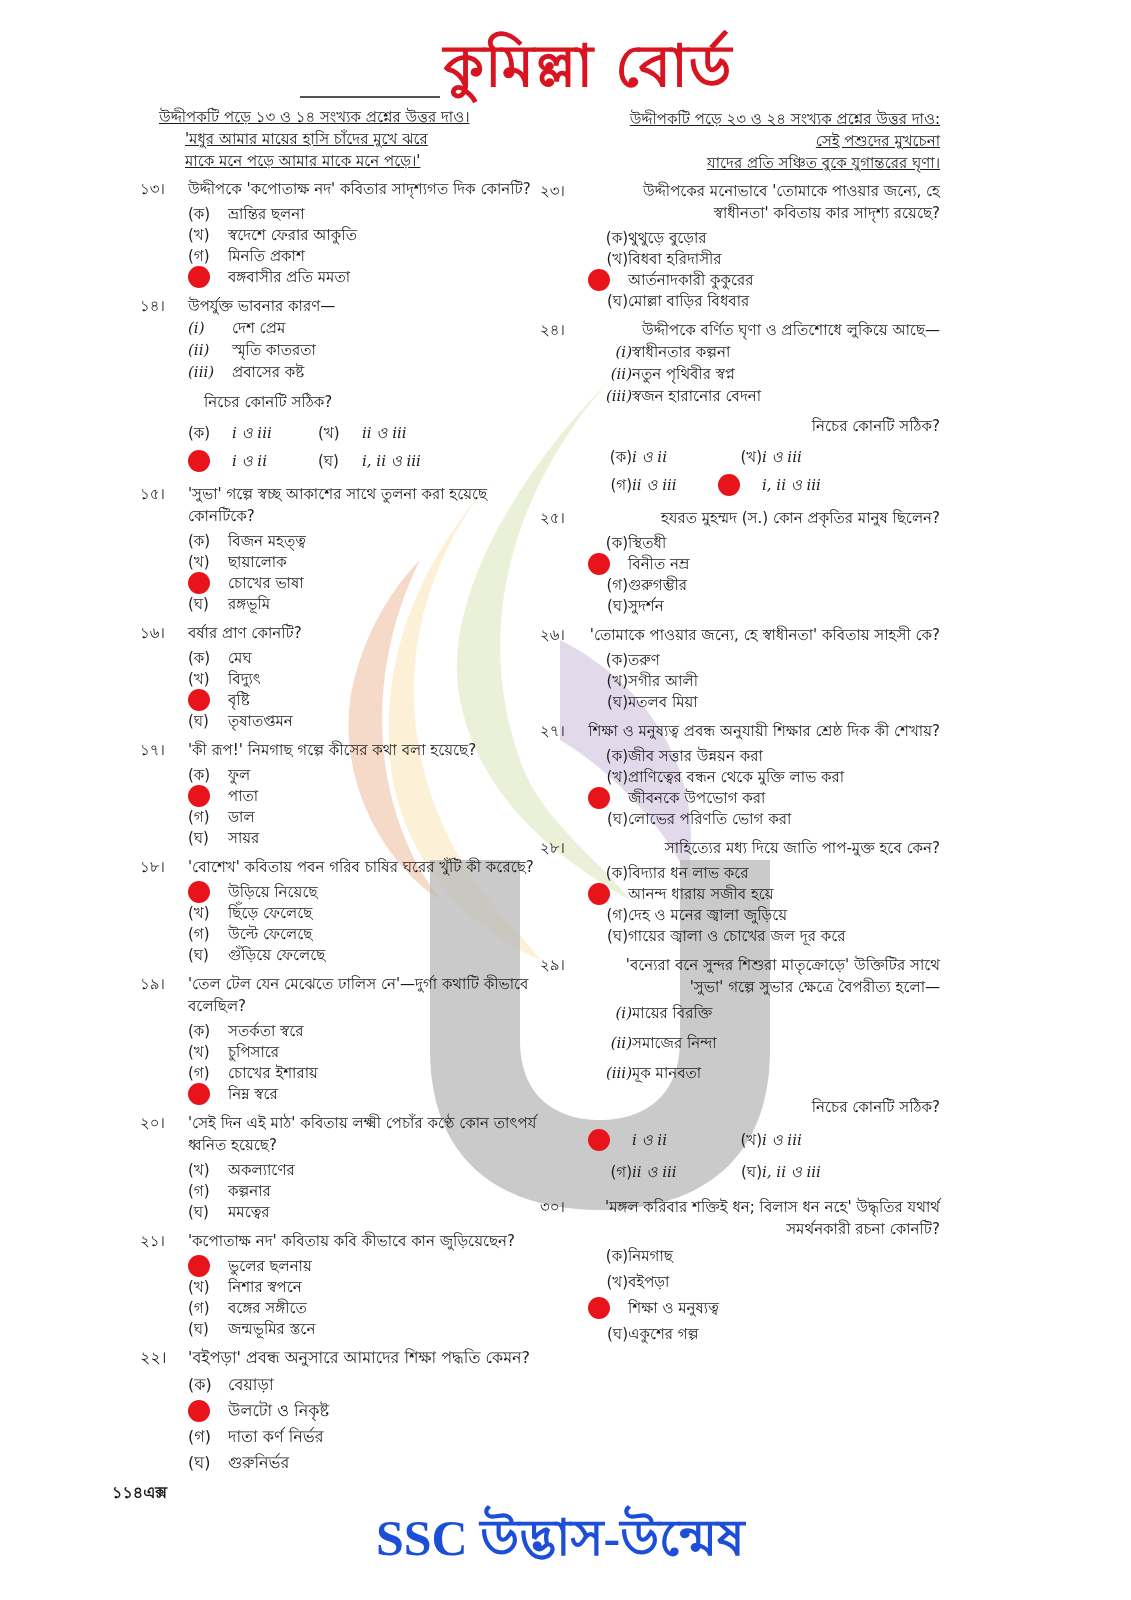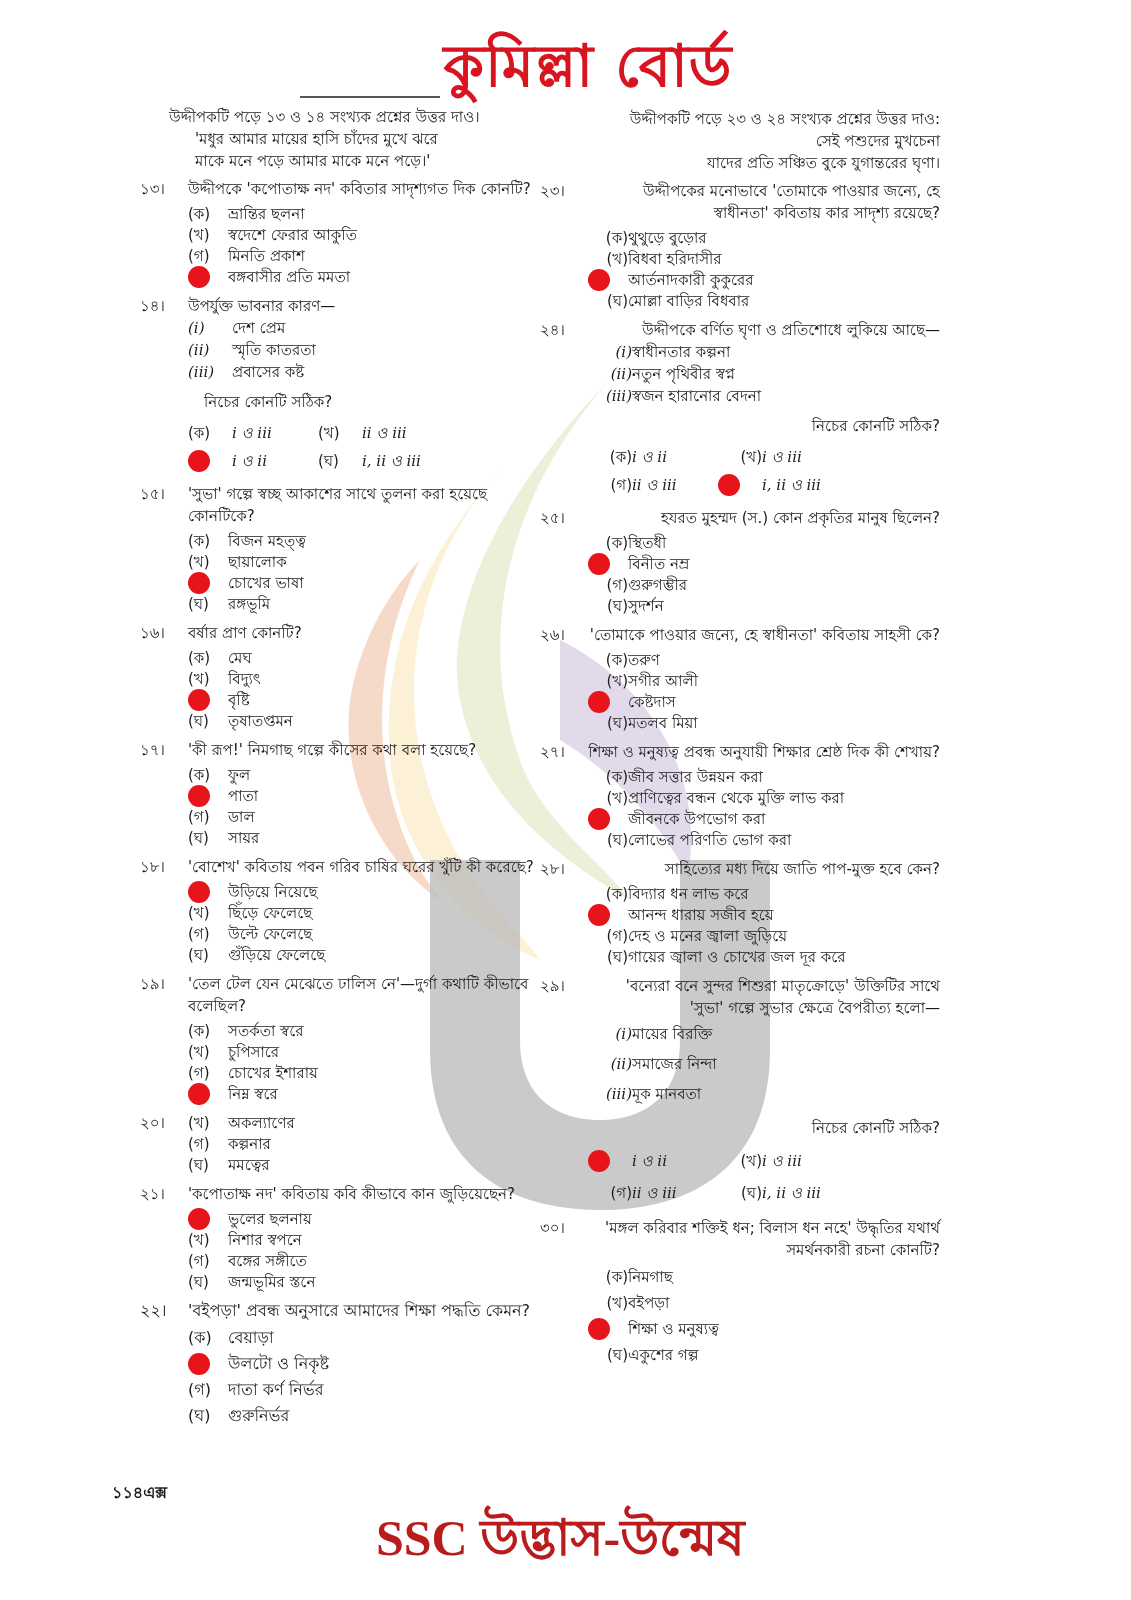--- a/index.html
+++ b/index.html
@@ -14,21 +14,21 @@
     color: #d7141f; font-size: 58px; font-weight: bold; z-index: 2;
     font-family: "DejaVu Sans", sans-serif; letter-spacing: 1px;
     padding-left: 45px;
   }
   .header-rule {
     position: absolute; left: 300px; top: 96px; width: 140px; height: 2px; background: #555; z-index: 2;
   }
   .col { position: absolute; z-index: 2; font-size: 15px; line-height: 22px; }
   .col-left { left: 140px; top: 106px; width: 410px; }
   .col-right { left: 540px; top: 108px; width: 400px; text-align: right; }
-  .stimulus { margin-left: 29px; margin-bottom: 6px; }
+  .stimulus { margin-left: 19px; margin-bottom: 6px; text-decoration: underline; }
   .stimulus .lead { margin-left: 0; }
   .stimulus .quote { margin-left: 26px; }
   .question { position: relative; padding-left: 48px; margin-bottom: 8px; }
   .q-num { position: absolute; left: 0; top: 0; }
   .q-text { display: block; }
   .options { margin-top: 3px; }
   .option { display: flex; align-items: center; height: 21px; }
   .opt-label { width: 40px; display: inline-block; }
   .mark {
     width: 22px; height: 22px; border-radius: 50%; background: #e8141c;
@@ -37,21 +37,21 @@
   .roman { display: flex; height: 22px; align-items: center; }
   .roman .r { width: 44px; font-style: italic; font-family: "DejaVu Serif", serif; }
   .ask { margin: 8px 0 6px 16px; }
   .combo-row { display: flex; height: 28px; align-items: center; }
   .combo { display: flex; align-items: center; width: 130px; }
   .combo .opt-label { width: 44px; }
   .combo .val { font-style: italic; font-family: "DejaVu Serif", serif; }
   .combo .mark { margin-right: 22px; }
   .page-ref { position: absolute; left: 112px; top: 1480px; font-size: 16px; font-weight: bold; z-index: 2; }
   .footer-title {
-    position: absolute; left: 376px; top: 1500px; color: #b91c1c;
+    position: absolute; left: 376px; top: 1500px; color: #1d4ed8;
     font-size: 50px; font-weight: bold; z-index: 2;
     font-family: "Liberation Serif", "DejaVu Serif", serif;
   }
 </style>
 </head>
 <body>
 
 <svg class="watermark" viewBox="0 0 1131 1600" xmlns="http://www.w3.org/2000/svg">
   <path d="M610 380 C520 480 470 620 520 760 C540 820 600 860 630 900 C560 860 480 800 460 700 C440 600 520 470 610 380 Z" fill="#e6ecd0" opacity="0.8"></path>
   <path d="M500 470 C420 560 380 700 450 840 C480 900 520 930 540 960 C470 930 400 860 390 760 C380 640 430 550 500 470 Z" fill="#fbefcf" opacity="0.85"></path>
@@ -241,20 +241,21 @@
         </div>
       <div class="option">
           <span class="mark"></span>
           <span>নিম্ন স্বরে</span>
         </div>
     </div>
   </div>
 
   <div class="question">
     <span class="q-num">২০।</span>
+    <span class="q-text">'সেই দিন এই মাঠ' কবিতায় লক্ষ্মী পেচাঁর কণ্ঠে কোন তাৎপর্য ধ্বনিত হয়েছে?</span>
     <div class="options">
       <div class="option">
           <span class="opt-label">(খ)</span>
           <span>অকল্যাণের</span>
         </div>
       <div class="option">
           <span class="opt-label">(গ)</span>
           <span>কল্পনার</span>
         </div>
       <div class="option">
@@ -408,24 +409,20 @@
     <div class="options">
       <div class="option">
           <span class="opt-label">(ক)</span>
           <span>তরুণ</span>
         </div>
       <div class="option">
           <span class="opt-label">(খ)</span>
           <span>সগীর আলী</span>
         </div>
       <div class="option">
-          <span class="mark"></span>
-          <span>কেষ্টদাস</span>
-        </div>
-      <div class="option">
           <span class="opt-label">(ঘ)</span>
           <span>মতলব মিয়া</span>
         </div>
     </div>
   </div>
 
   <div class="question">
     <span class="q-num">২৭।</span>
     <span class="q-text">শিক্ষা ও মনুষ্যত্ব প্রবন্ধ অনুযায়ী শিক্ষার শ্রেষ্ঠ দিক কী শেখায়?</span>
     <div class="options">

